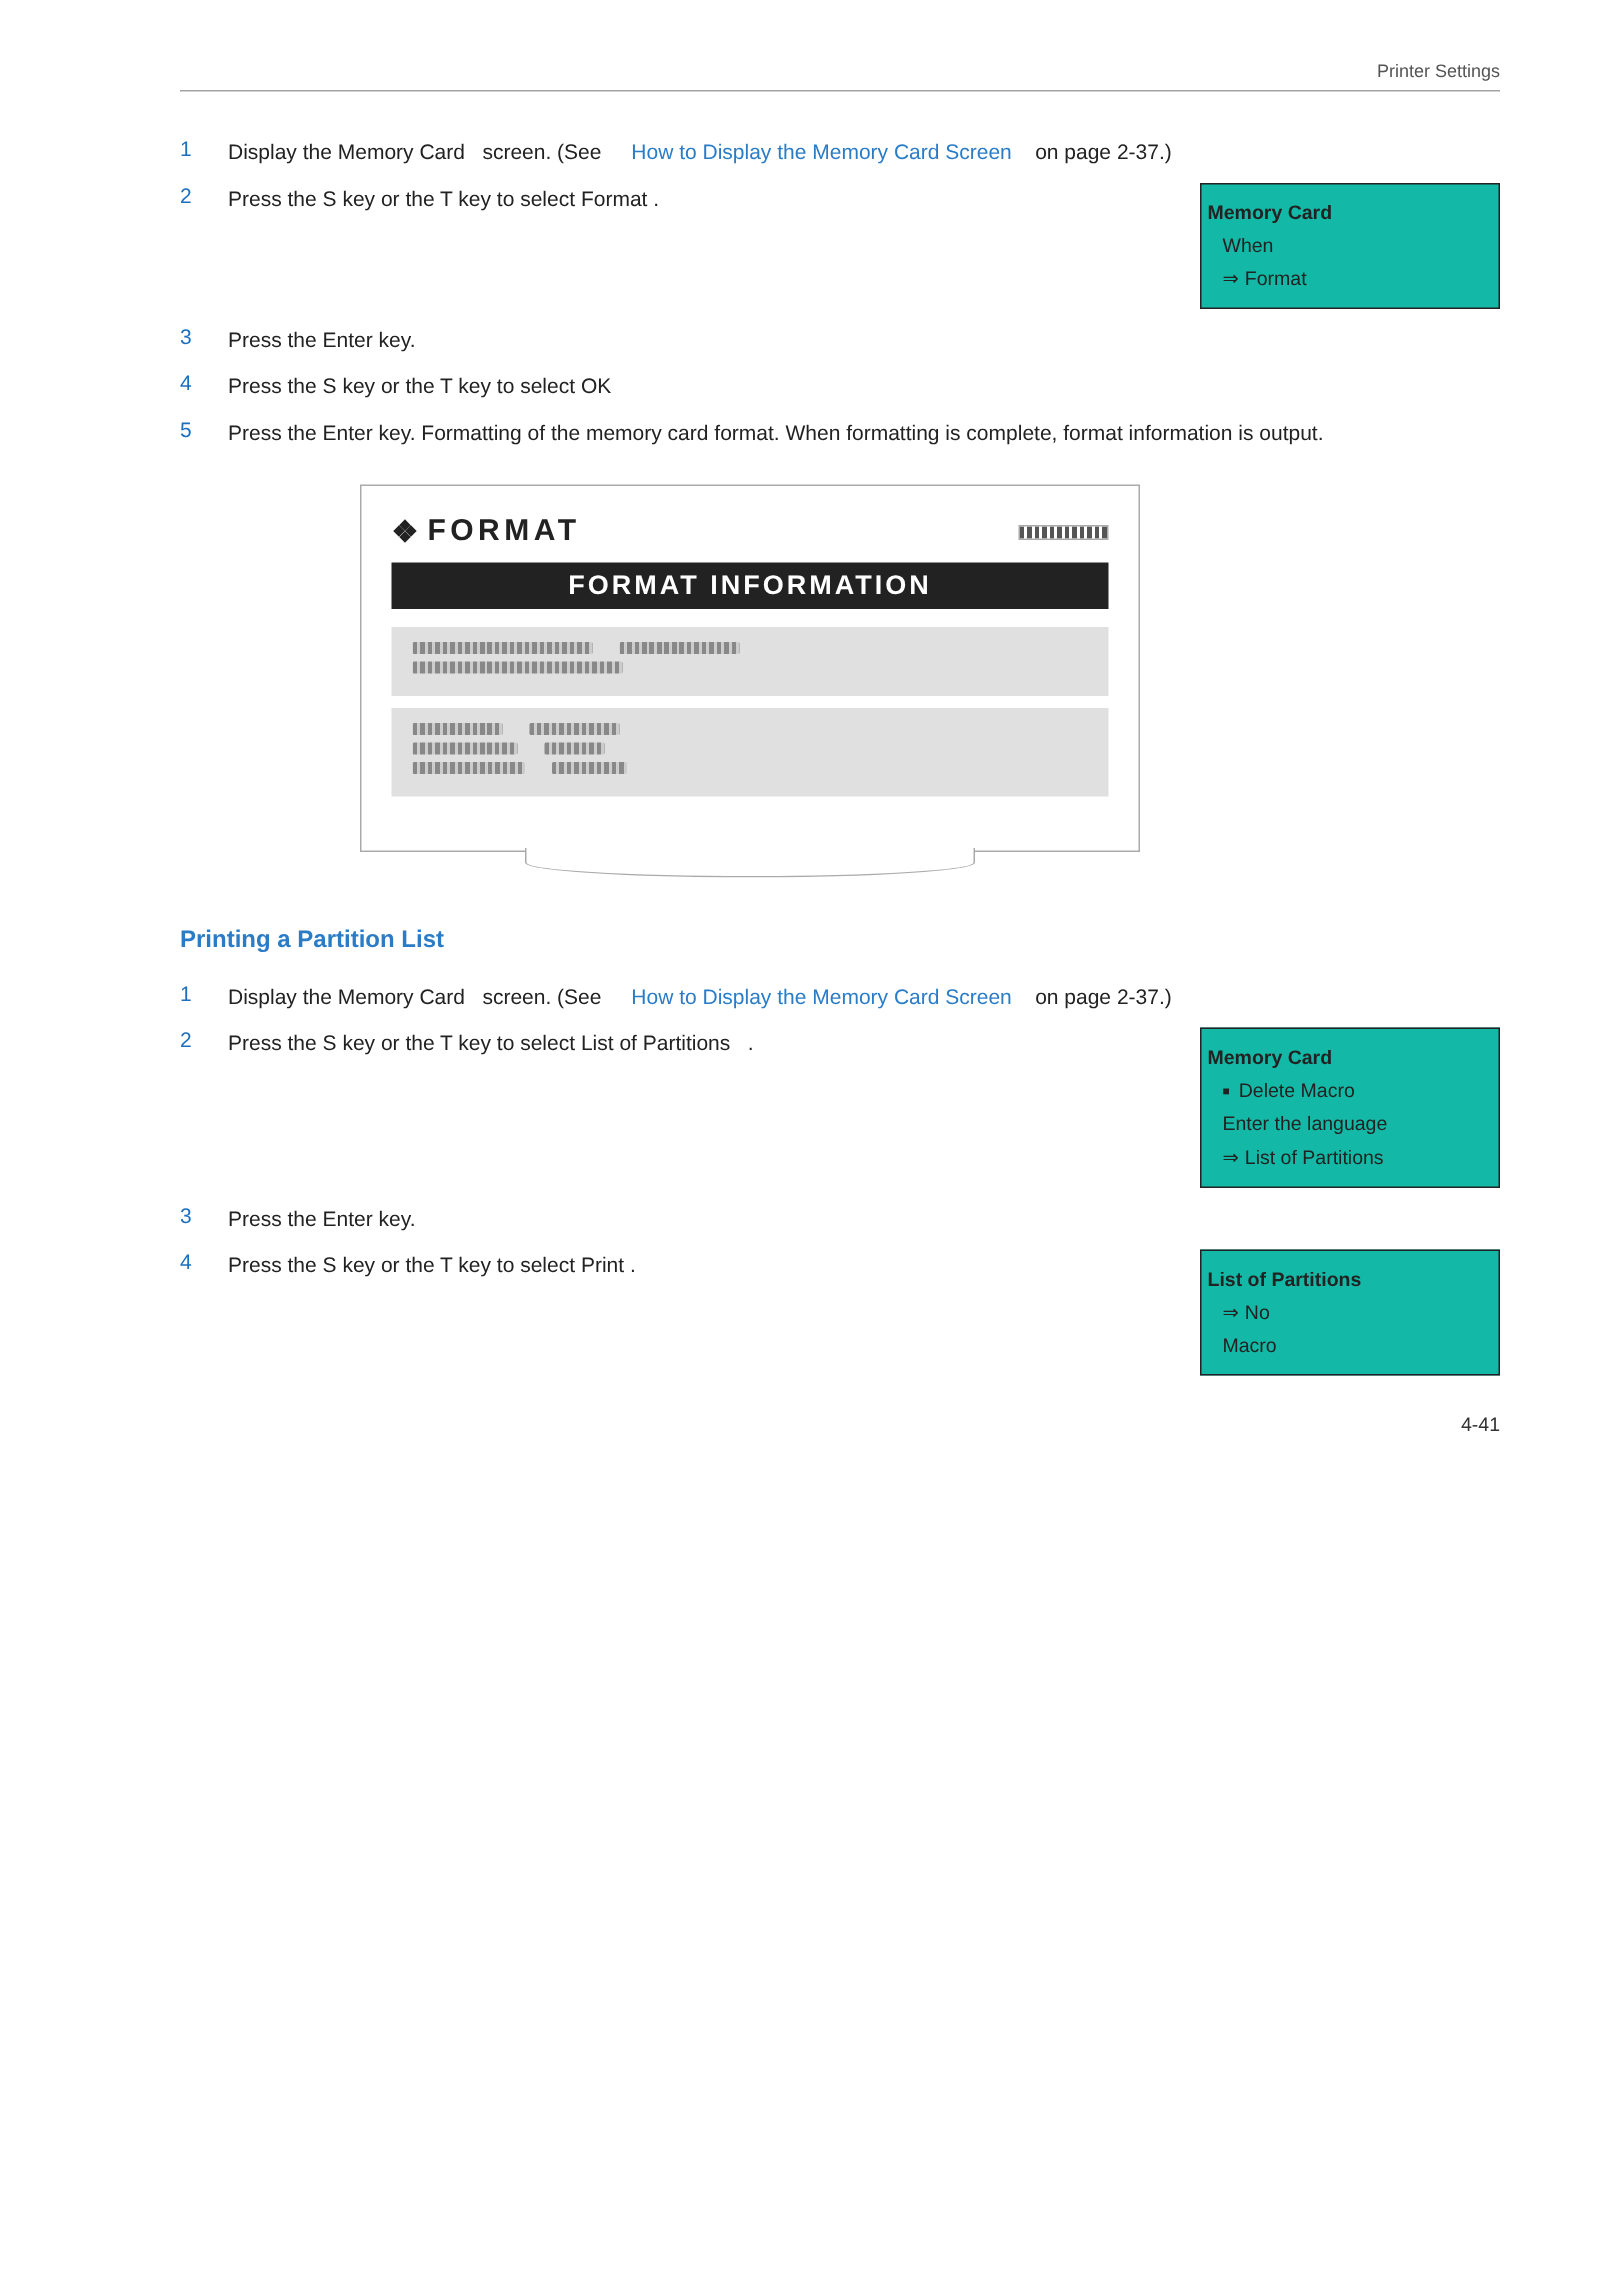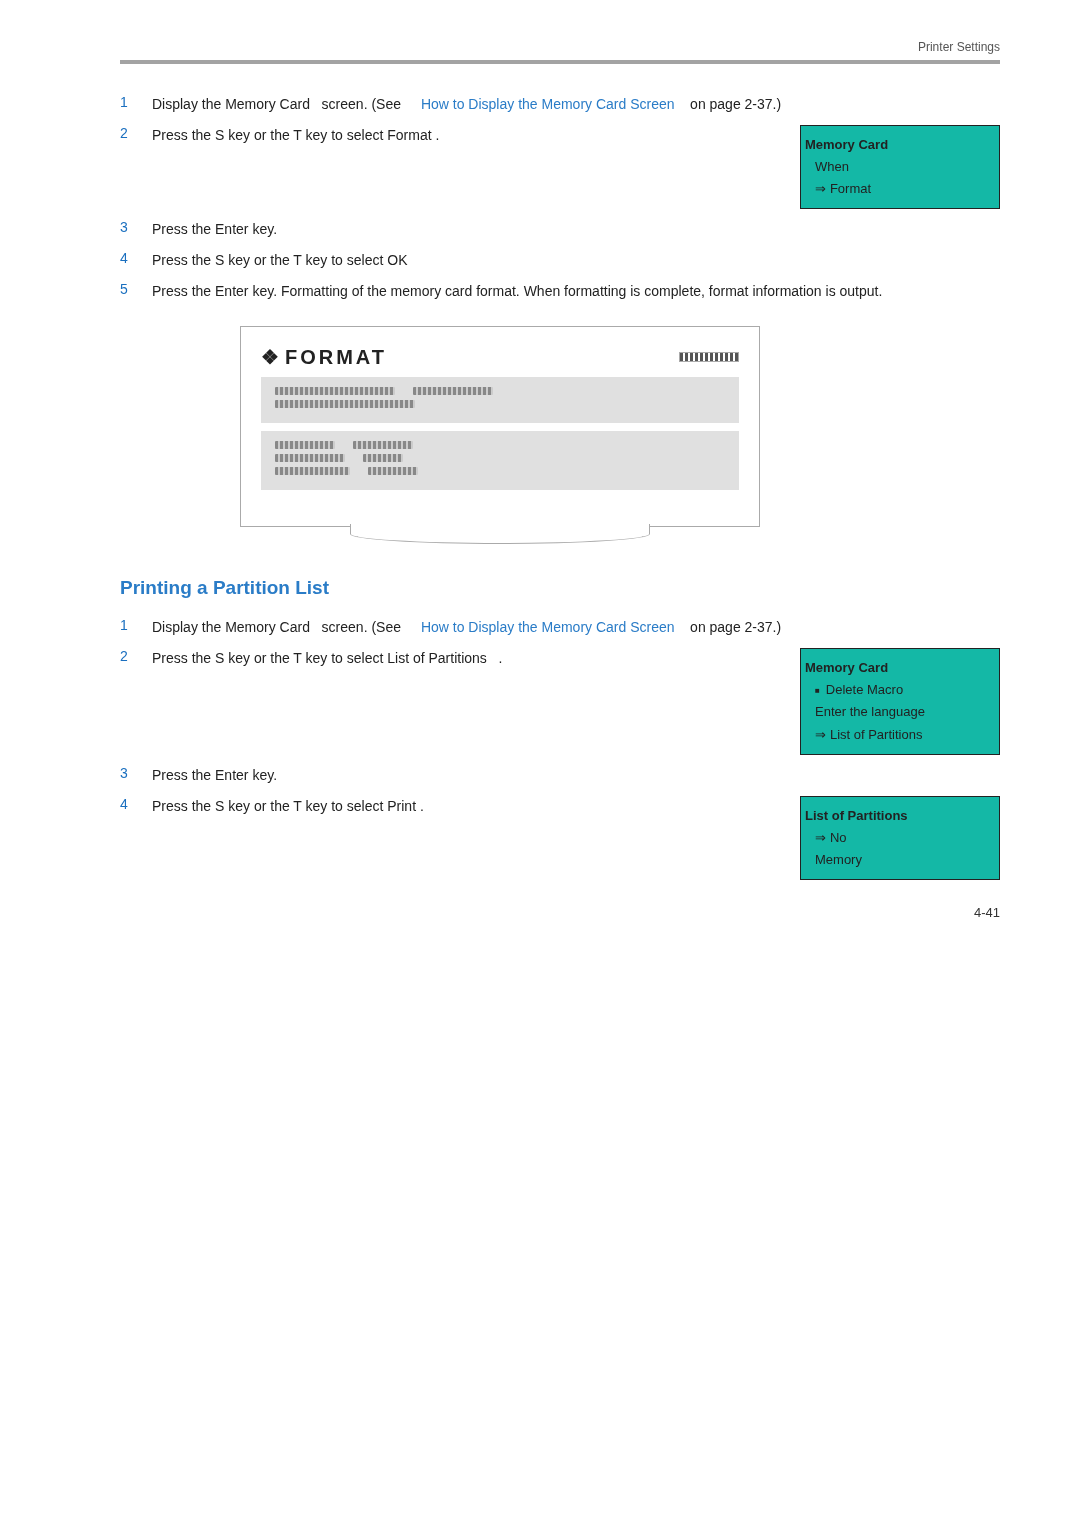--- a/index.html
+++ b/index.html
@@ -13,21 +13,21 @@
       position: relative;
     }
     .page {
       padding: 40px 80px 60px 120px;
       position: relative;
     }
     .header {
       text-align: right;
       font-size: 12px;
       color: #555;
-      border-bottom: 4px solid #a3a3a3;
+      border-bottom: 1px solid #a3a3a3;
       padding-bottom: 6px;
       margin-bottom: 30px;
     }
     .step-row {
       display: flex;
       align-items: flex-start;
       margin-bottom: 14px;
       position: relative;
     }
     .step-num {
@@ -76,21 +76,21 @@
       display: flex;
       align-items: center;
     }
     .arrow-icon {
       display: inline-block;
       margin-right: 4px;
       font-size: 13px;
     }
     .section-title {
       color: #2a7cc7;
-      font-size: 19px;
+      font-size: 16px;
       font-weight: bold;
       margin: 30px 0 18px 0;
     }
     .format-info-box {
       border: 1.5px solid #aaa;
       margin: 24px auto 24px 120px;
       width: 520px;
       padding: 18px 20px 30px 20px;
       position: relative;
       background: #fff;
@@ -225,20 +225,23 @@
   </div>
 
   <div class="format-info-box">
     <div class="kyocera-header">
       <div class="kyocera-logo">
         <span style="font-size:20px;">❖</span>
         <span style="font-family: Arial Black, Arial, sans-serif; letter-spacing: 3px;">FORMAT</span>
       </div>
       <div class="barcode-graphic"></div>
     </div>
+    <div class="format-title-bar">
+      <span>FORMAT INFORMATION</span>
+    </div>
     <div class="format-table-area">
       <div class="format-row">
         <div class="format-cell wide"></div>
         <div class="format-cell medium"></div>
       </div>
       <div class="format-row">
         <div class="format-cell" style="width:140px;"></div>
       </div>
     </div>
     <div class="format-table-area" style="margin-top:8px;">
@@ -291,20 +294,20 @@
     <div class="step-row-with-box step-group">
       <div class="step-left">
         <div class="step-row">
           <span class="step-num">4</span>
           <span class="step-text">Press the  S key or the  T key to select Print  .</span>
         </div>
       </div>
       <div class="menu-box">
         <span class="menu-title">List of Partitions</span>
         <span class="menu-item selected"><span class="arrow-icon">⇒</span>No</span>
-        <span class="menu-item">Memory</span>
+        <span class="menu-item">Macro</span>
       </div>
     </div>
 
   </div>
 
   <div class="page-num">4-41</div>
 </div>
 
 </body></html>

